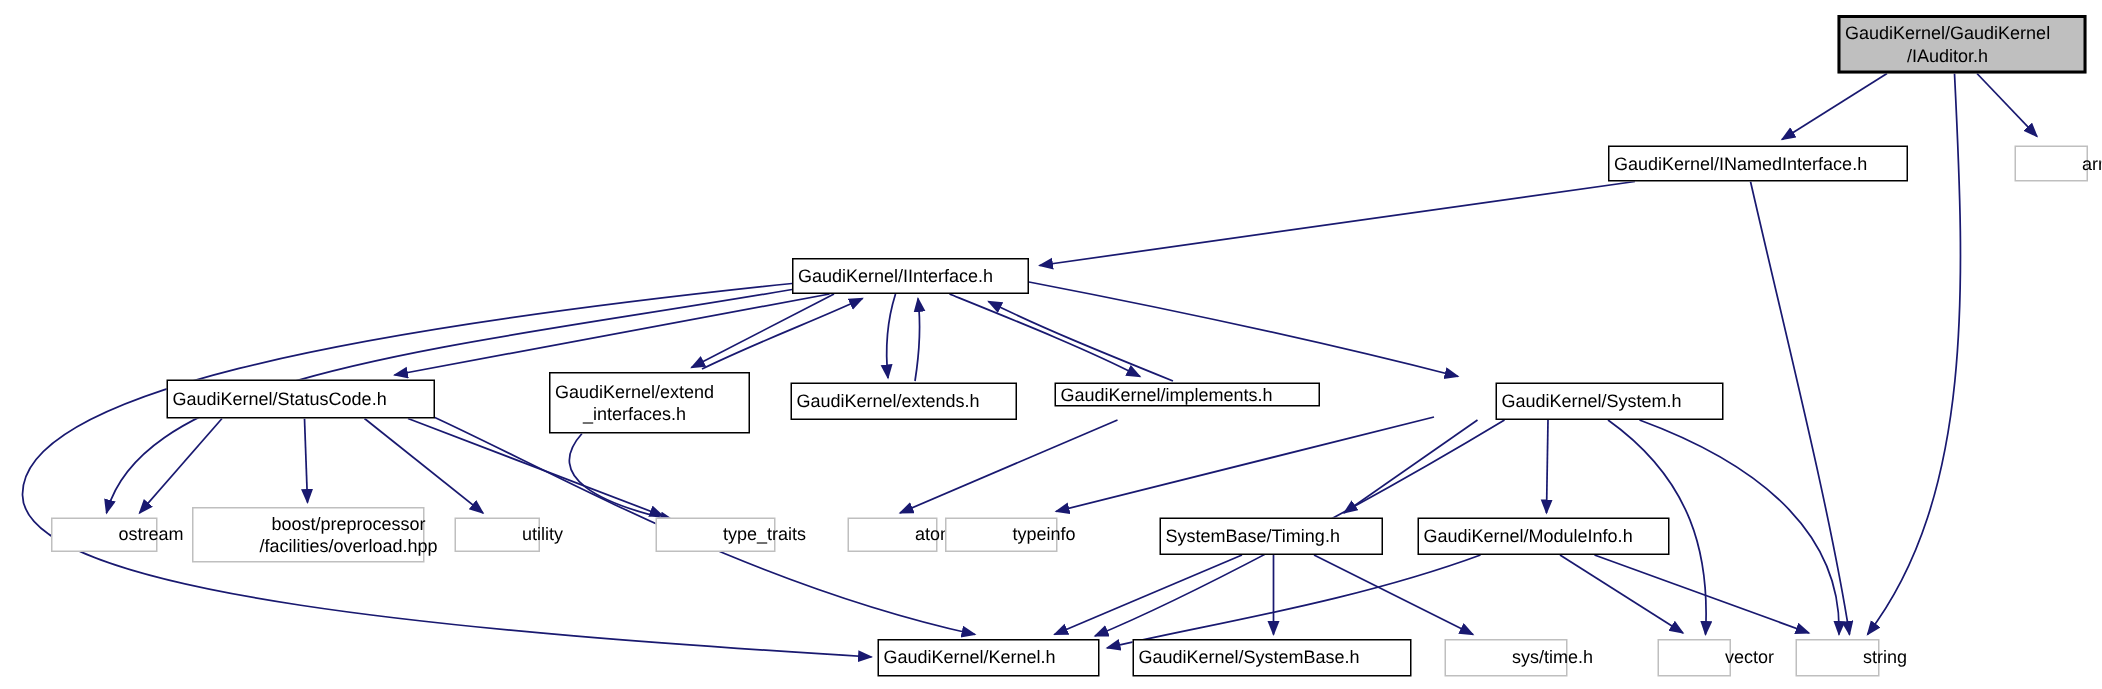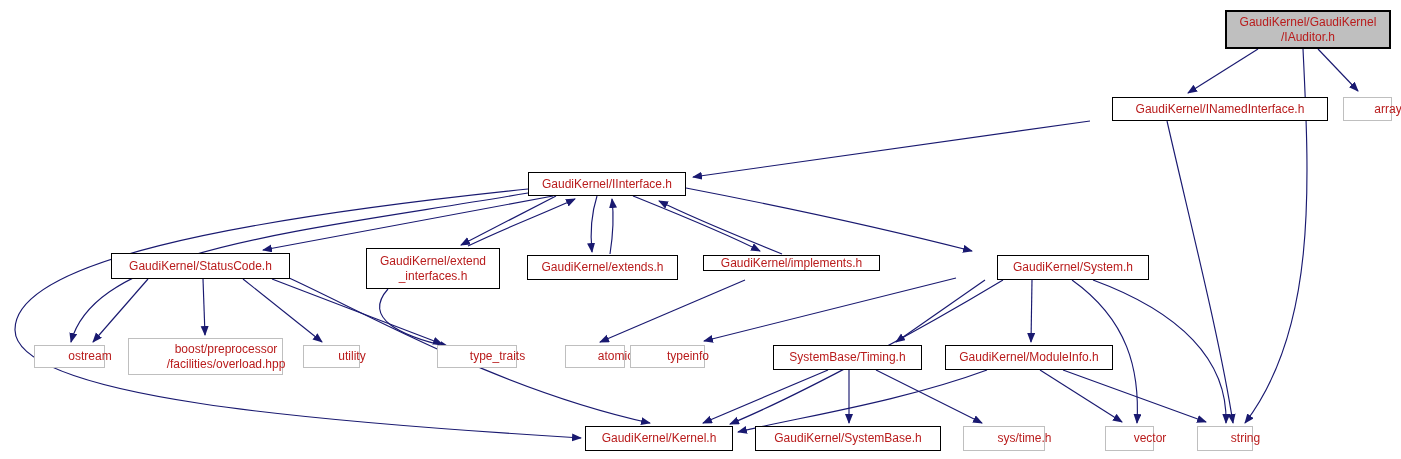--- a/index.html
+++ b/index.html
@@ -1,20 +1,20 @@
 <!DOCTYPE html>
 <html><head>
 <meta charset="utf-8">
 <style>
   html,body{margin:0;padding:0;background:#ffffff;}
   #canvas{position:relative;width:1401px;height:459px;background:#ffffff;overflow:hidden;
           font-family:"Liberation Sans","DejaVu Sans",sans-serif;}
   #edges{position:absolute;left:0;top:0;width:1401px;height:459px;z-index:1;}
-  .node{position:absolute;z-index:2;display:flex;align-items:center;justify-content:center;
-        text-align:center;font-size:12px;line-height:1.25;color:#b91c1c;background:#ffffff;
+  .node{position:absolute;z-index:2;display:flex;align-items:center;
+        text-align:center;font-size:12px;line-height:1.25;color:#000000;background:#ffffff;
         border:1px solid #000;box-sizing:border-box;white-space:pre-line;padding:0 3px;}
   .node.leaf{border-color:#bfbfbf;padding-left:44px;}
   .node.root{background:#bfbfbf;border-width:2px;}
   .edge{fill:none;stroke:#191970;stroke-width:1.15px;}
 </style>
 </head>
 <body>
 
 <div id="canvas">
   <svg id="edges" xmlns="http://www.w3.org/2000/svg">
@@ -56,21 +56,21 @@
         <path class="edge" d="M849,370 L849,423" stroke="#191970" marker-end="url(#arrow)"></path>
         <path class="edge" d="M876,370 L982,423" stroke="#191970" marker-end="url(#arrow)"></path>
         <path class="edge" d="M987,370 C900,402 800,417 738,432" stroke="#191970" marker-end="url(#arrow)"></path>
         <path class="edge" d="M1063,370 L1206,422" stroke="#191970" marker-end="url(#arrow)"></path>
         <path class="edge" d="M1040,370 L1122,422" stroke="#191970" marker-end="url(#arrow)"></path>
       </g>
   </svg>
   <div id="nodes">
       <div class="node root" style="left: 1225px; top: 10px; width: 166px; height: 39px;"><span>GaudiKernel/GaudiKernel
 /IAuditor.h</span></div>
-      <div class="node" style="left: 1112px; top: 97px; width: 216px; height: 24px;"><span>GaudiKernel/INamedInterface.h</span></div>
+      <div class="node" style="left: 1072px; top: 97px; width: 200px; height: 24px;"><span>GaudiKernel/INamedInterface.h</span></div>
       <div class="node" style="left: 528px; top: 172px; width: 158px; height: 24px;"><span>GaudiKernel/IInterface.h</span></div>
       <div class="node" style="left: 111px; top: 253px; width: 179px; height: 26px;"><span>GaudiKernel/StatusCode.h</span></div>
       <div class="node" style="left: 366px; top: 248px; width: 134px; height: 41px;"><span>GaudiKernel/extend
 _interfaces.h</span></div>
       <div class="node" style="left: 527px; top: 255px; width: 151px; height: 25px;"><span>GaudiKernel/extends.h</span></div>
       <div class="node" style="left: 703px; top: 255px; width: 177px; height: 16px;"><span>GaudiKernel/implements.h</span></div>
       <div class="node" style="left: 997px; top: 255px; width: 152px; height: 25px;"><span>GaudiKernel/System.h</span></div>
       <div class="node leaf" style="left: 34px; top: 345px; width: 71px; height: 23px;"><span>ostream</span></div>
       <div class="node leaf" style="left: 128px; top: 338px; width: 155px; height: 37px;"><span>boost/preprocessor
 /facilities/overload.hpp</span></div>

